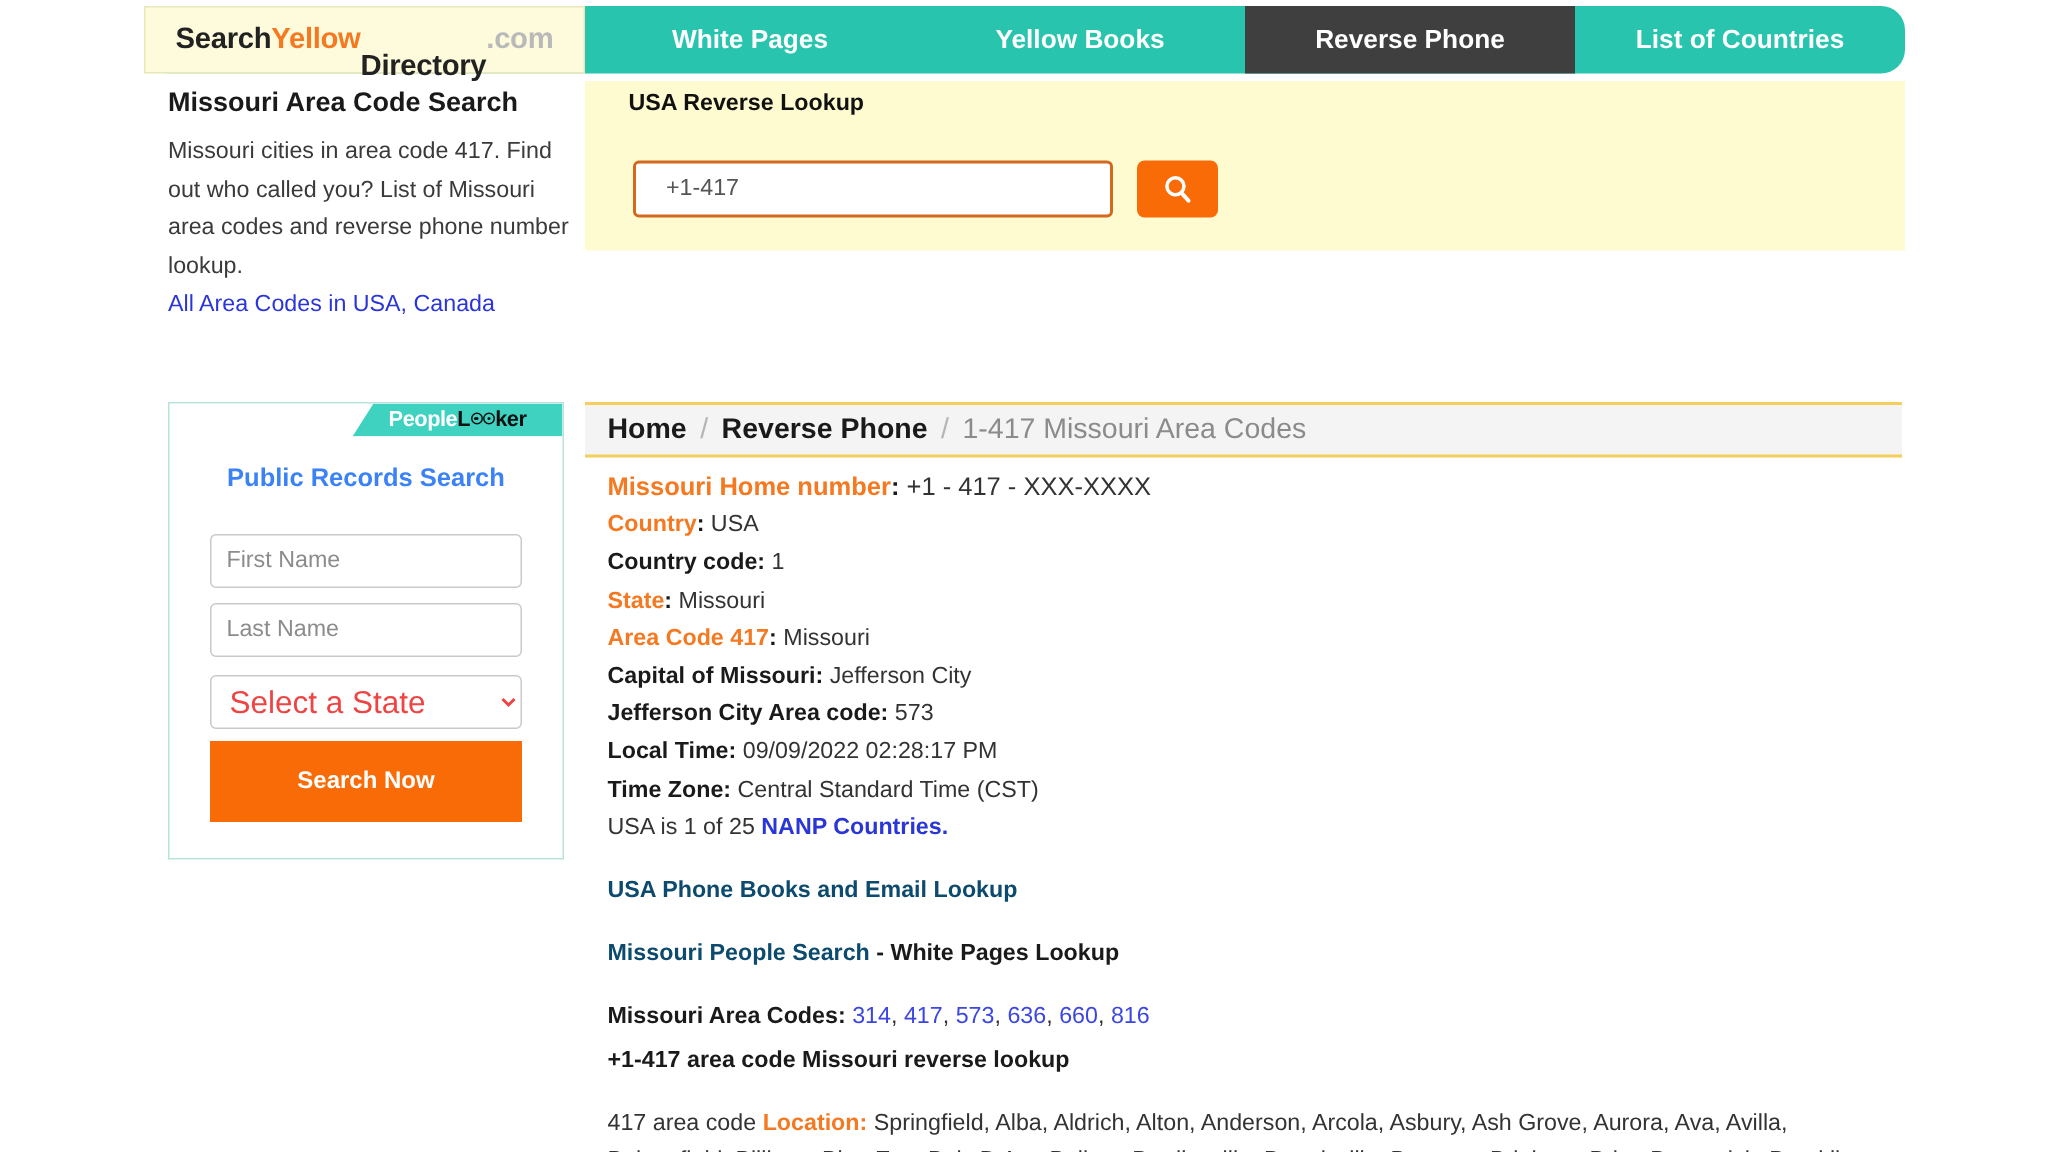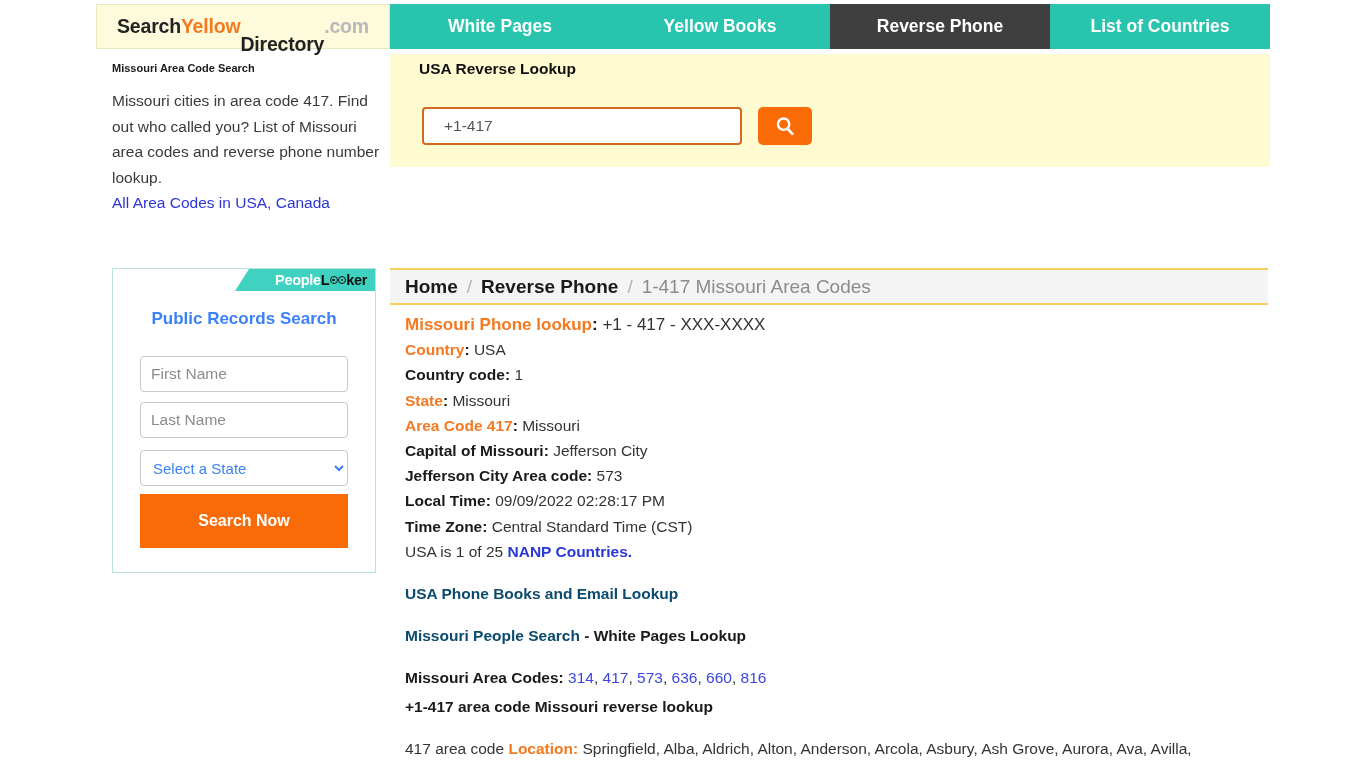--- a/index.html
+++ b/index.html
@@ -17,20 +17,21 @@
   
   .navbar {
     position: absolute;
     left: 96px;
     top: 4px;
     width: 1174px;
     height: 45px;
     background: #28c4ae;
     display: flex;
     align-items: stretch;
+    border-radius: 16px;
   }
   .logo-cell {
     width: 294px;
     background: #fdfbdc;
     border: 1px solid #e9e7bb;
     display: flex;
     align-items: center;
     justify-content: center;
     font-size: 19.5px;
     font-weight: bold;
@@ -56,21 +57,21 @@
   .nav-item.active { background: #3f3f3f; }
 
   
   .left-col {
     position: absolute;
     left: 112px;
     top: 58px;
     width: 272px;
   }
   .left-title {
-    font-size: 11px;
+    font-size: 18px;
     font-weight: bold;
     color: #1a1a1a;
     margin: 0 0 10px 0;
     line-height: 20px;
     white-space: nowrap;
   }
   .left-body {
     font-size: 15.5px;
     color: #3a3a3a;
     line-height: 25.5px;
@@ -149,21 +150,21 @@
     position: absolute;
     right: 0;
     top: 0;
     height: 22px;
     width: 140px;
     background: #3fd2c0;
     clip-path: polygon(14px 0, 100% 0, 100% 100%, 0 100%);
     display: flex;
     align-items: center;
     justify-content: flex-end;
-    padding-right: 8px;
+    padding-right: 24px;
     font-size: 14.5px;
     font-weight: bold;
     letter-spacing: -0.3px;
   }
   .pl-people { color: #ffffff; }
   .pl-looker { color: #111111; position: relative; }
   .pl-eye {
     display: inline-block;
     width: 8px; height: 8px;
     border: 1.4px solid #111;
@@ -206,22 +207,22 @@
   .pl-field::placeholder { color: #8c8c8c; opacity: 1; }
   #pl-first { margin-top: 22px; }
   .pl-select {
     display: block;
     margin: 12px auto 0 auto;
     width: 208px;
     height: 36px;
     border: 1px solid #c9c9c9;
     border-radius: 4px;
     font-family: "Liberation Sans", sans-serif;
-    font-size: 15px;
-    color: #3b82f6;
+    font-size: 21px;
+    color: #ef4444;
     padding: 0 8px;
     background: #fff;
     outline: none;
   }
   .pl-submit {
     display: block;
     margin: 8px auto 0 auto;
     width: 208px;
     height: 54px;
     background: #f96b07;
@@ -338,21 +339,21 @@
   <a class="bc-link">Home</a>
   <span class="bc-sep">/</span>
   <a class="bc-link">Reverse Phone</a>
   <span class="bc-sep">/</span>
   <span class="bc-current">1-417 Missouri Area Codes</span>
 </div>
 
 <div class="main">
 
   <div class="row big">
-    <span class="lbl-orange">Missouri Phone lookup</span><span class="lbl-dark">:</span>
+    <span class="lbl-orange">Missouri Home number</span><span class="lbl-dark">:</span>
     <span class="val">+1 - 417 - XXX-XXXX</span>
   </div>
 
   <div class="row">
     <span class="lbl-orange">Country</span><span class="lbl-dark">:</span>
     <span class="val">USA</span>
   </div>
 
   <div class="row">
     <span class="lbl-dark">Country code</span><span class="lbl-dark">:</span>

